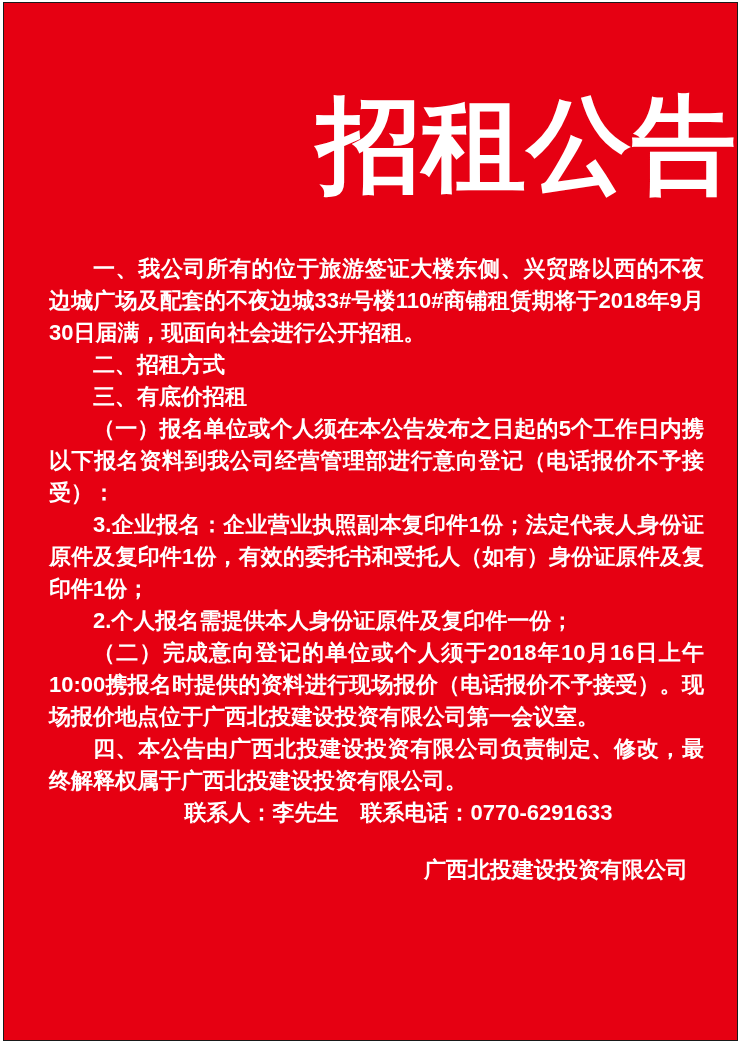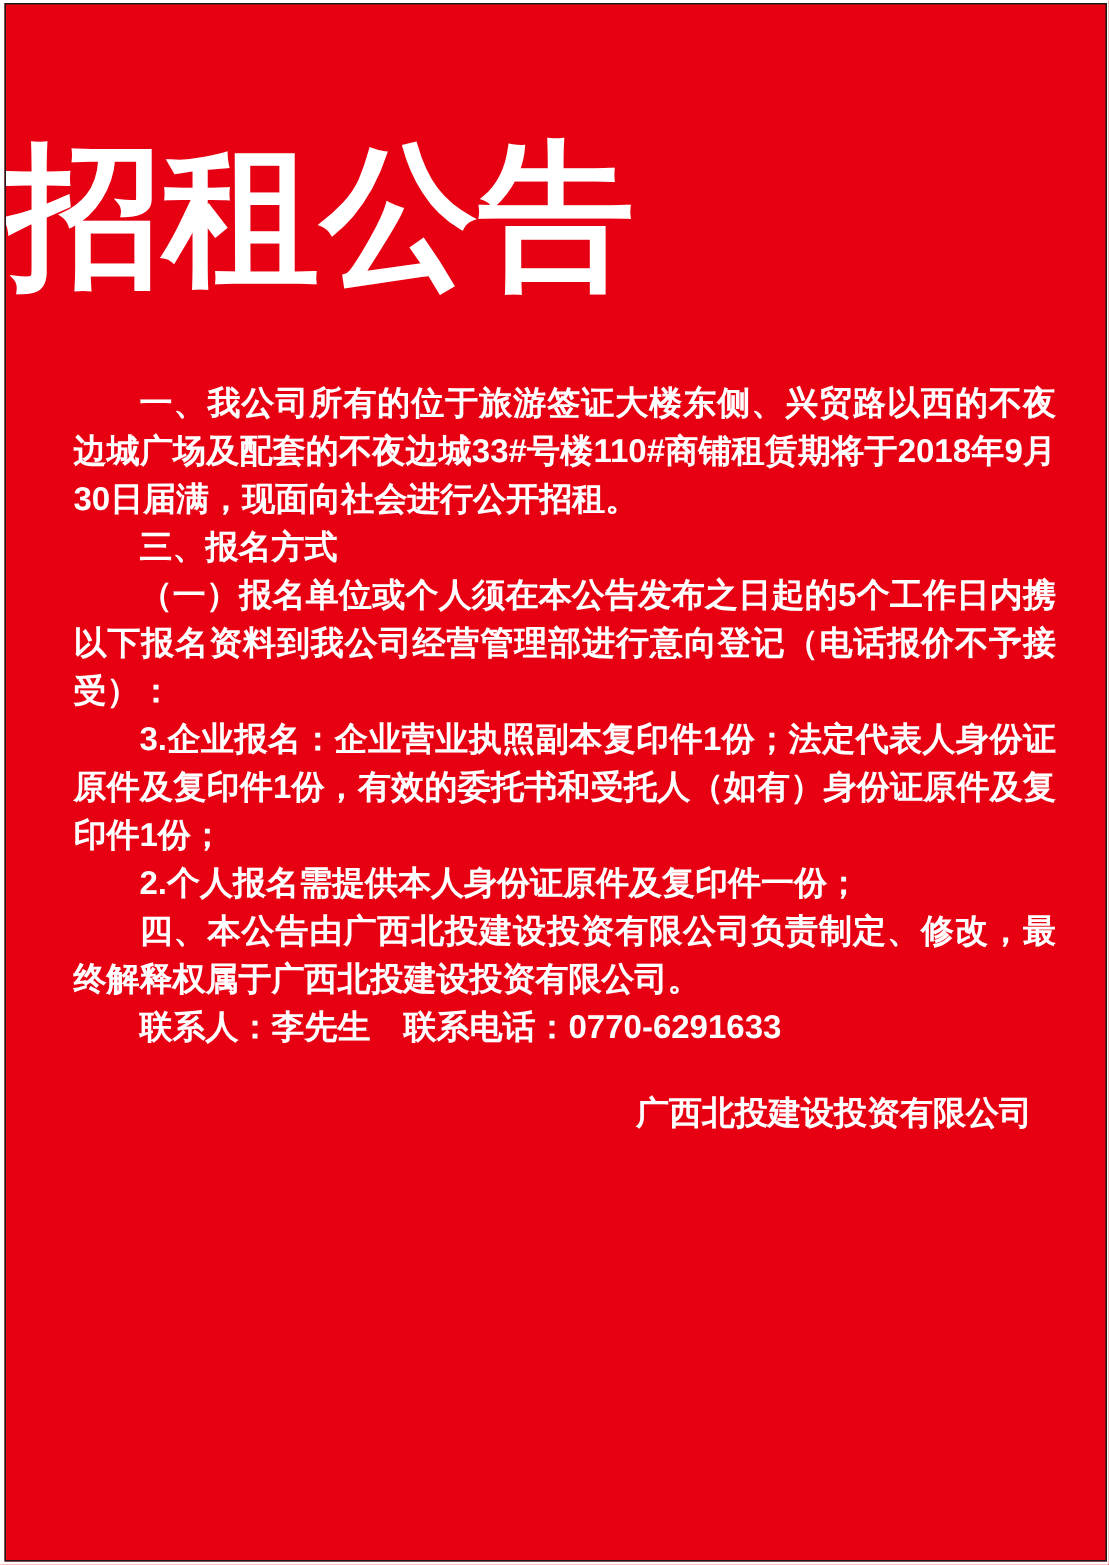--- a/index.html
+++ b/index.html
@@ -16,21 +16,21 @@
     top: 2px;
     right: 1px;
     bottom: 2px;
     background: var(--bg, #e60012);
     border: 1px solid var(--border, #1a1a1a);
     box-sizing: border-box;
     overflow: hidden;
   }
   .title {
     margin: 83px 0 0 0;
-    text-align: left;
+    text-align: right;
     color: var(--fg, #ffffff);
     font-family: Liberation Serif, serif;
     font-weight: bold;
     font-size: 104px;
     line-height: 1.15;
     letter-spacing: 1px;
     white-space: nowrap;
   }
   .body {
     margin: 47px 33px 0 45px;
@@ -40,21 +40,21 @@
     font-size: 22px;
     line-height: 32px;
     text-align: justify;
     text-justify: inter-character;
   }
   .body p {
     margin: 0;
     text-indent: 2em;
   }
   .contact {
-    text-align: left;
+    text-align: center;
   }
   .contact .gap {
     display: inline-block;
     width: 22px;
   }
   .signature {
     margin: 26px 16px 0 auto;
     width: max-content;
     text-align: right;
     color: var(--fg, #ffffff);
@@ -65,24 +65,26 @@
   }
 </style>
 </head>
 <body>
 
 <div class="poster">
   <h1 class="title">招租公告</h1>
 
   <div class="body">
     <p>一、我公司所有的位于旅游签证大楼东侧、兴贸路以西的不夜边城广场及配套的不夜边城33#号楼110#商铺租赁期将于2018年9月30日届满，现面向社会进行公开招租。</p>
-    <p>三、报名方式</p>
+    <p>二、招租方式</p>
+    <p>三、有底价招租</p>
     <p>（一）报名单位或个人须在本公告发布之日起的5个工作日内携以下报名资料到我公司经营管理部进行意向登记（电话报价不予接受）：</p>
     <p>3.企业报名：企业营业执照副本复印件1份；法定代表人身份证原件及复印件1份，有效的委托书和受托人（如有）身份证原件及复印件1份；</p>
     <p>2.个人报名需提供本人身份证原件及复印件一份；</p>
+    <p>（二）完成意向登记的单位或个人须于2018年10月16日上午10:00携报名时提供的资料进行现场报价（电话报价不予接受）。现场报价地点位于广西北投建设投资有限公司第一会议室。</p>
     <p>四、本公告由广西北投建设投资有限公司负责制定、修改，最终解释权属于广西北投建设投资有限公司。</p>
 
     <p class="contact">
       <span>联系人：</span><span>李先生</span><span class="gap"></span><span>联系电话：</span><span>0770-6291633</span>
     </p>
 
     <div class="signature">
       <div>广西北投建设投资有限公司</div>
     </div>
   </div>

